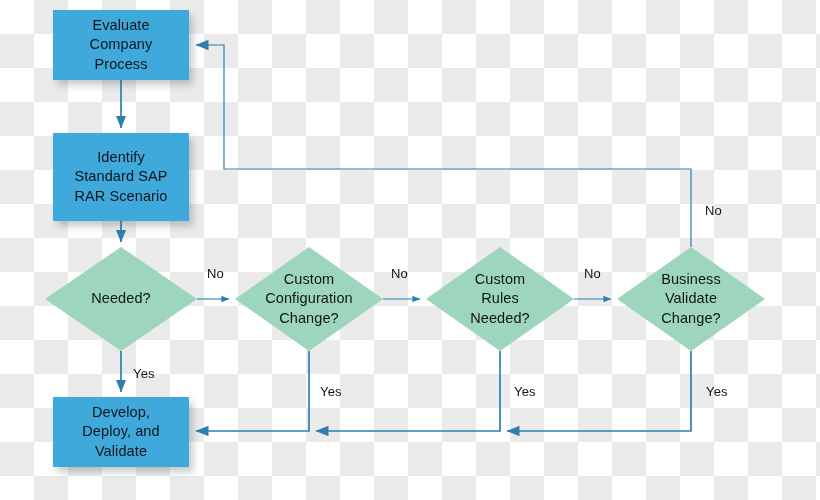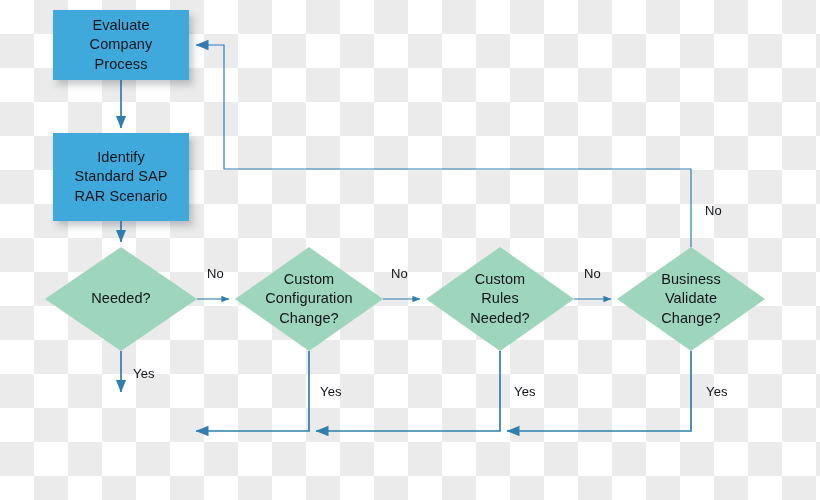--- a/index.html
+++ b/index.html
@@ -134,20 +134,25 @@
 Company
 Process</span>
   </div>
 
   <div class="node box" style="left:53px; top:133px; width:136px; height:88px;">
     <span class="node-label">Identify
 Standard SAP
 RAR Scenario</span>
   </div>
 
+  <div class="node box" style="left:53px; top:397px; width:136px; height:70px;">
+    <span class="node-label">Develop,
+Deploy, and
+Validate</span>
+  </div>
 
   <div class="diamond-wrap" style="left:45px; top:247px; width:152px; height:104px;">
     <div class="diamond-shape"></div>
     <div class="diamond-text">Needed?</div>
   </div>
 
   <div class="diamond-wrap" style="left:235px; top:247px; width:148px; height:104px;">
     <div class="diamond-shape"></div>
     <div class="diamond-text">Custom
 Configuration

